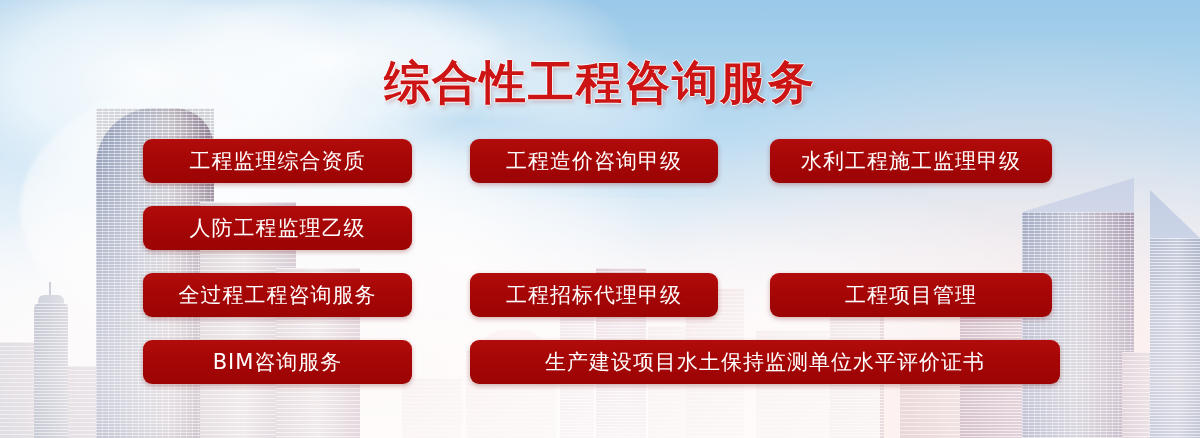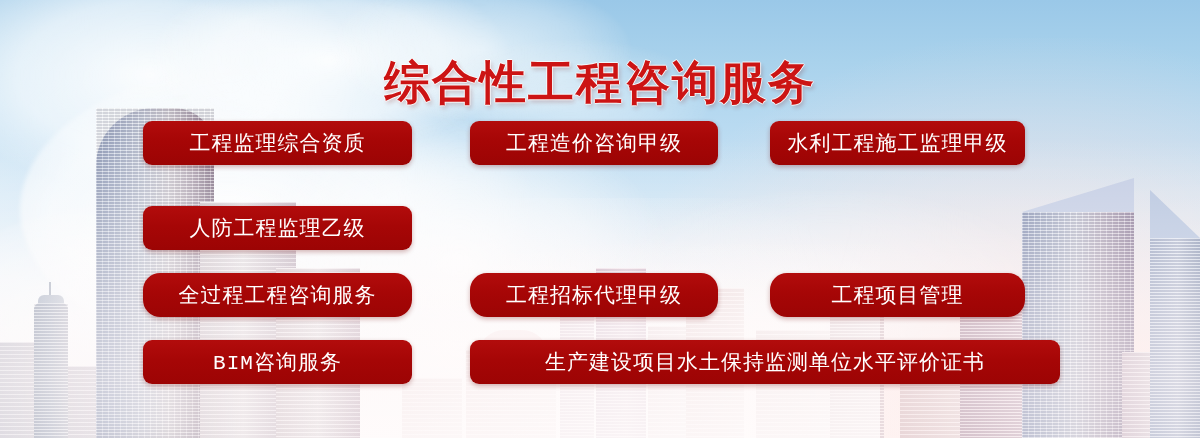--- a/index.html
+++ b/index.html
@@ -330,28 +330,28 @@
     font-weight: 500;
     letter-spacing: 1px;
     white-space: nowrap;
     background: linear-gradient(to bottom, #b20c0c 0%, #a60606 45%, #9c0404 100%);
     box-shadow: 0 2px 5px rgba(110,10,10,0.30);
   }
 
   
   .col1 { left: 143px; width: 269px; }
   .col2 { left: 470px; width: 248px; }
-  .col3 { left: 770px; width: 255px; }
+  .col3 { left: 770px; width: 282px; }
   .wide { left: 470px; width: 590px; }
 
   
-  .row1 { top: 121px; }
+  .row1 { top: 139px; }
   .row2 { top: 206px; }
-  .row3 { top: 273px; border-radius: 17px; }
-  .row4 { top: 340px; font-family: Liberation Mono, monospace; }
+  .row3 { top: 273px; }
+  .row4 { top: 340px; }
 </style>
 </head>
 <body>
 
 <div id="banner">
 
   <div class="sky"></div>
   <div class="sky-glow-right"></div>
   <div class="sky-glow-center"></div>
 

